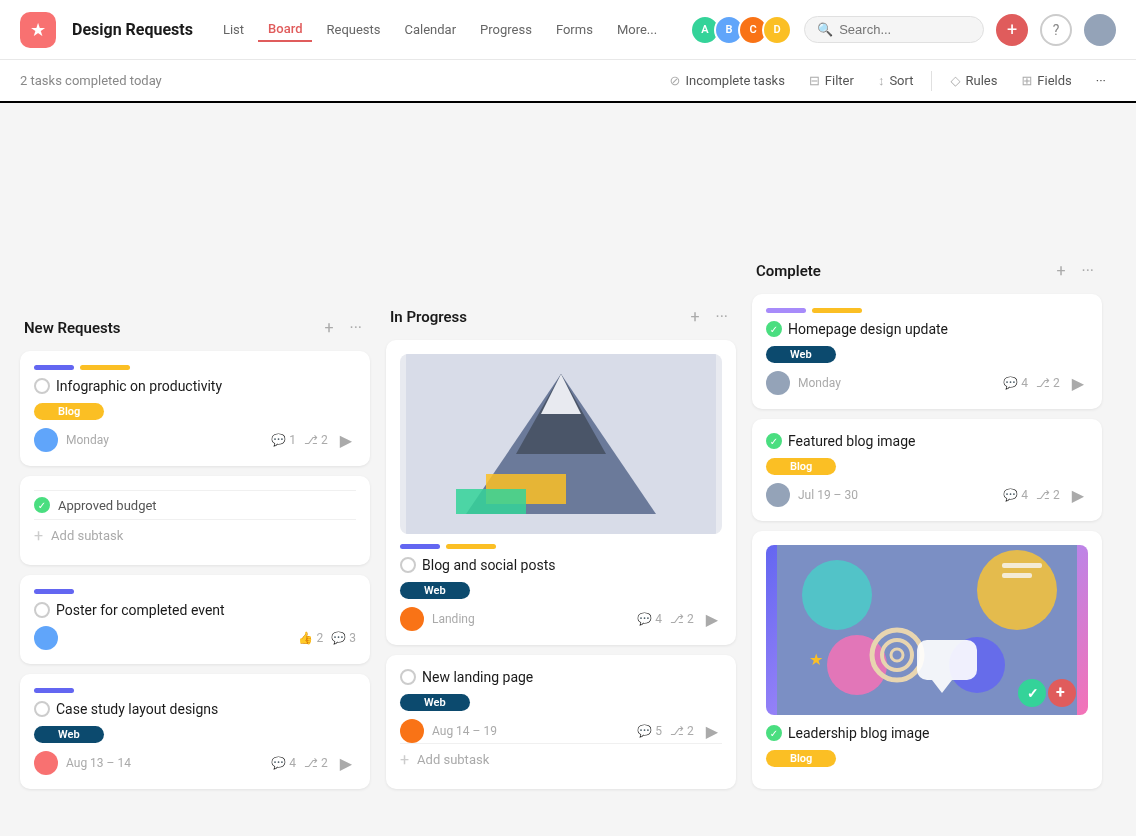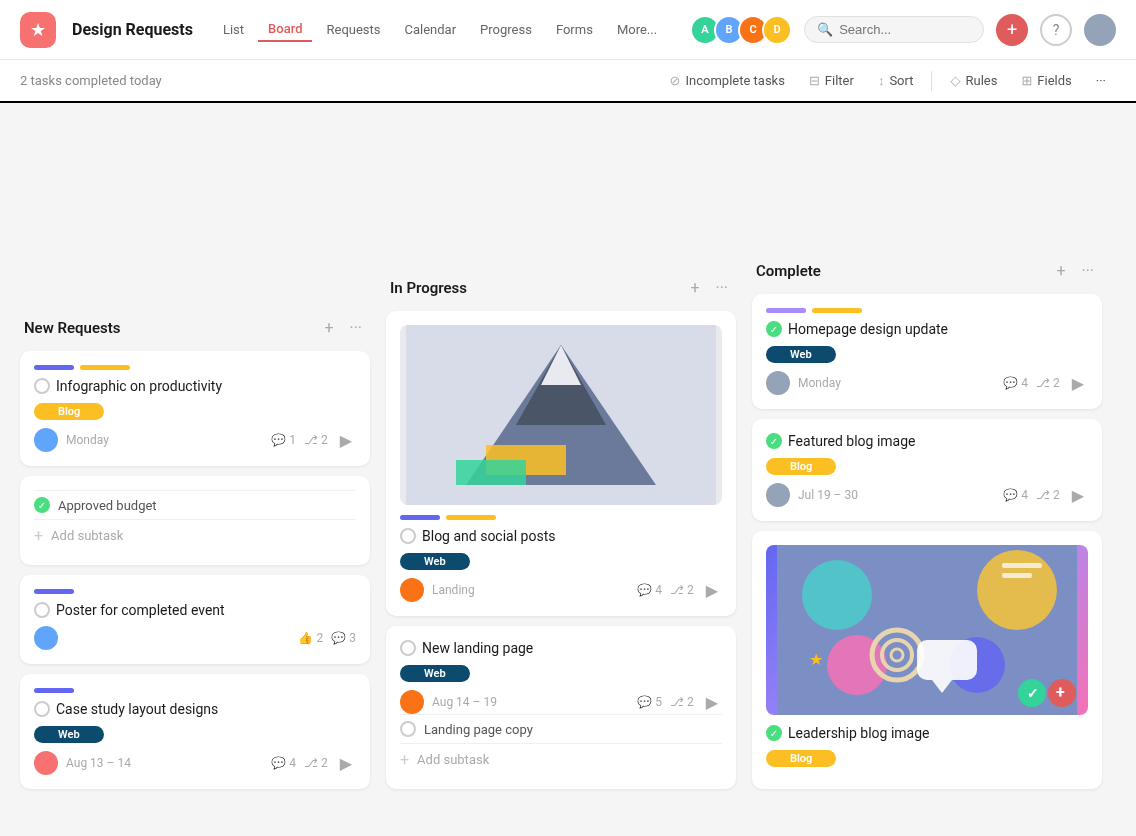--- a/index.html
+++ b/index.html
@@ -298,24 +298,20 @@
             <span>💬</span>
             <span>5</span>
           </span>
           <span class="meta-item">
             <span>⎇</span>
             <span>2</span>
           </span>
           <span class="col-icon-btn">▶</span>
         </div>
       </div>
-      <div class="subtask-item">
-        <span class="check-circle"></span>
-        <span>Landing page copy</span>
-      </div>
       <div class="add-subtask">
         <span style="font-size:16px; color:#ccc;">+</span>
         <span>Add subtask</span>
       </div>
     </div>
   </div>
 
   <div class="column">
     <div class="column-header">
       <span class="column-title">Complete</span>

